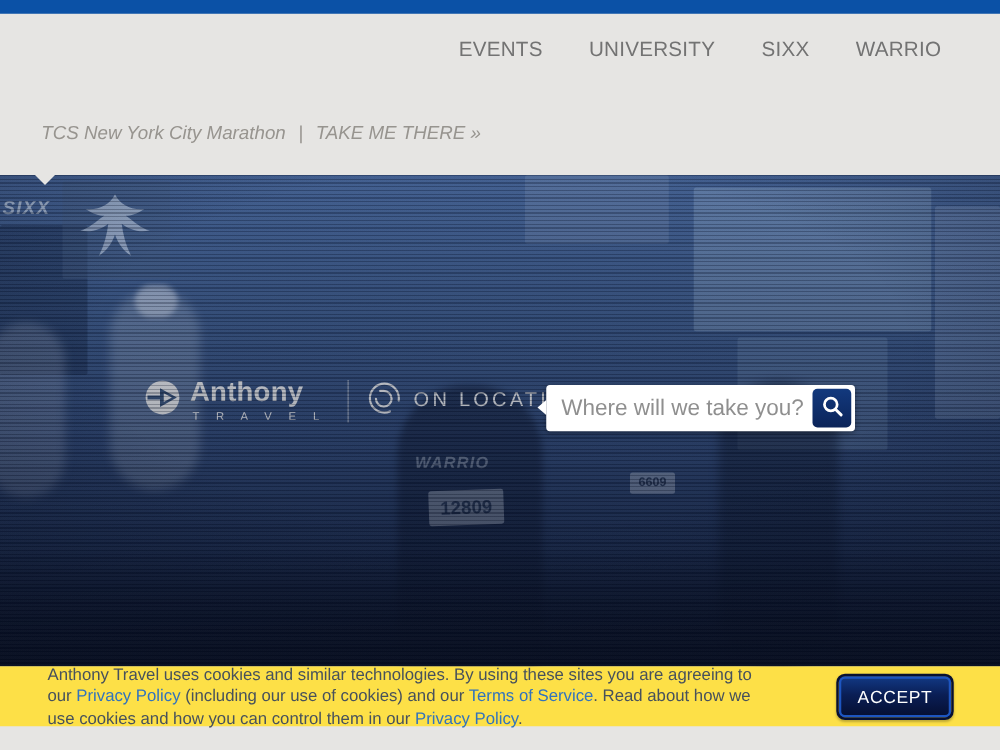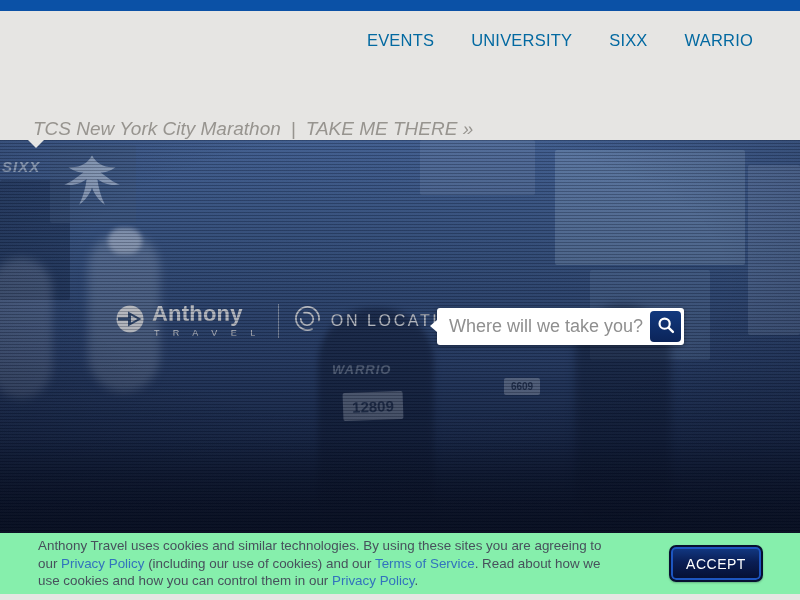--- a/index.html
+++ b/index.html
@@ -4,24 +4,24 @@
 <style>
   * { margin:0; padding:0; box-sizing:border-box; }
   html,body { width:800px; height:600px; overflow:hidden; }
   body { font-family:"Liberation Sans", sans-serif; background:#e6e5e3; }
   .page { position:relative; width:800px; height:600px; }
 
   
   .header { position:absolute; top:0; left:0; width:800px; height:140px; background:#e6e5e3; }
   .topbar { position:absolute; top:0; left:0; width:800px; height:11px; background:#0b51a6; }
   .nav { position:absolute; top:31px; right:47px; display:flex; gap:37px; }
-  .nav-link { color:#0369a1; font-size:16.5px; letter-spacing:.2px; cursor:pointer; }
+  .nav-link { color:#737373; font-size:16.5px; letter-spacing:.2px; cursor:pointer; }
   .breadcrumb { position:absolute; left:33px; top:98px; display:flex; gap:10px; align-items:baseline;
-                font-style:italic; font-size:19px; color:#97948f; }
-  .breadcrumb .cta { cursor:pointer; color:#97948f;margin-top:20px; }
+                font-style:italic; font-size:15px; color:#97948f; }
+  .breadcrumb .cta { cursor:pointer; color:#97948f; }
 
   
   .hero { position:absolute; top:140px; left:0; width:800px; height:393px; overflow:hidden;
           background:linear-gradient(180deg,#48679b 0%,#3e5c8d 28%,#324c7c 55%,#1e3158 78%,#0b152e 100%);padding-left:40px; }
   .notch { position:absolute; top:0; left:28px; width:0; height:0; z-index:7;
            border-left:8px solid transparent; border-right:8px solid transparent; border-top:8px solid #e6e5e3; }
   .d { position:absolute; z-index:1; }
   .d-rect { border-radius:2px; }
   .sixx { left:2px; top:18px; font-size:15px; font-weight:700; font-style:italic;
           color:rgba(205,220,240,.85); letter-spacing:1px; }
@@ -70,21 +70,21 @@
   .search-tail { position:absolute; left:-7px; top:12px; width:0; height:0;
                  border-top:6px solid transparent; border-bottom:6px solid transparent; border-right:7px solid #fff; }
   .search-input { flex:1; min-width:0; border:none; outline:none; background:transparent;
                   font-family:"Liberation Sans",sans-serif; font-size:18px; color:#555; padding:0 4px 0 12px; }
   .search-input::placeholder { color:#8f8f8f; }
   .search-btn { width:31px; height:31px; margin-right:3px; border:none; border-radius:4px; cursor:pointer;
                 background:linear-gradient(180deg,#12397e 0%,#0b2459 100%);
                 display:flex; align-items:center; justify-content:center; flex:0 0 31px; }
 
   
-  .cookie { position:absolute; left:0; top:533px; width:800px; height:61px; background:#86efac;
+  .cookie { position:absolute; left:0; top:533px; width:800px; height:48px; background:#fde047;
             display:flex; align-items:center; justify-content:space-between; padding:0 37px 0 38px; }
   .cookie-text { width:585px; font-size:13.4px; line-height:17.4px; color:#47515c; }
   .cookie-text .lnk { color:#3273bd; cursor:pointer; }
   .accept-btn { width:94px; height:37px; border-radius:7px; cursor:pointer; color:#fff;
                 font-family:"Liberation Sans",sans-serif; font-size:14px; letter-spacing:.5px;
                 background:linear-gradient(180deg,#123a86 0%,#0a1e55 45%,#050e30 100%);
                 border:2px solid #071031; box-shadow:inset 0 0 0 2px #1d55c0, 0 1px 2px rgba(0,0,0,.25); }
 </style>
 </head>
 <body>

